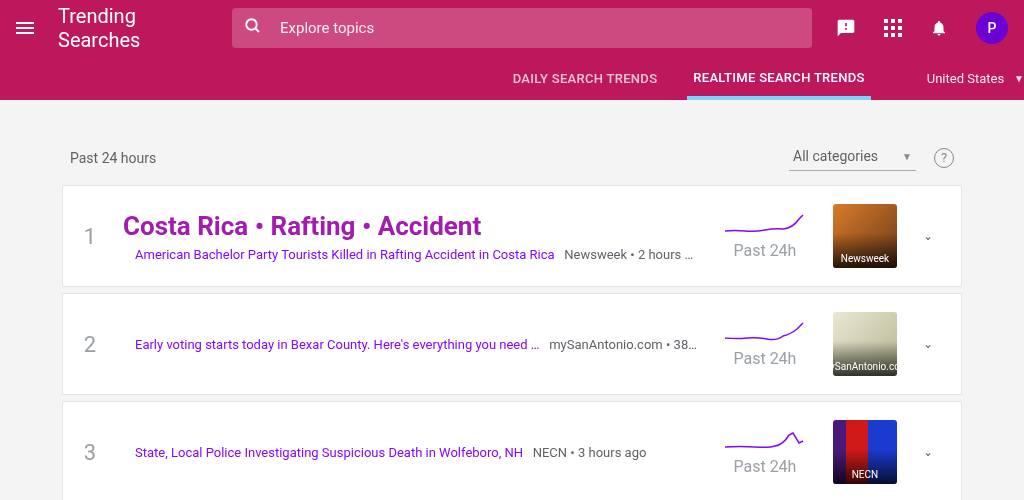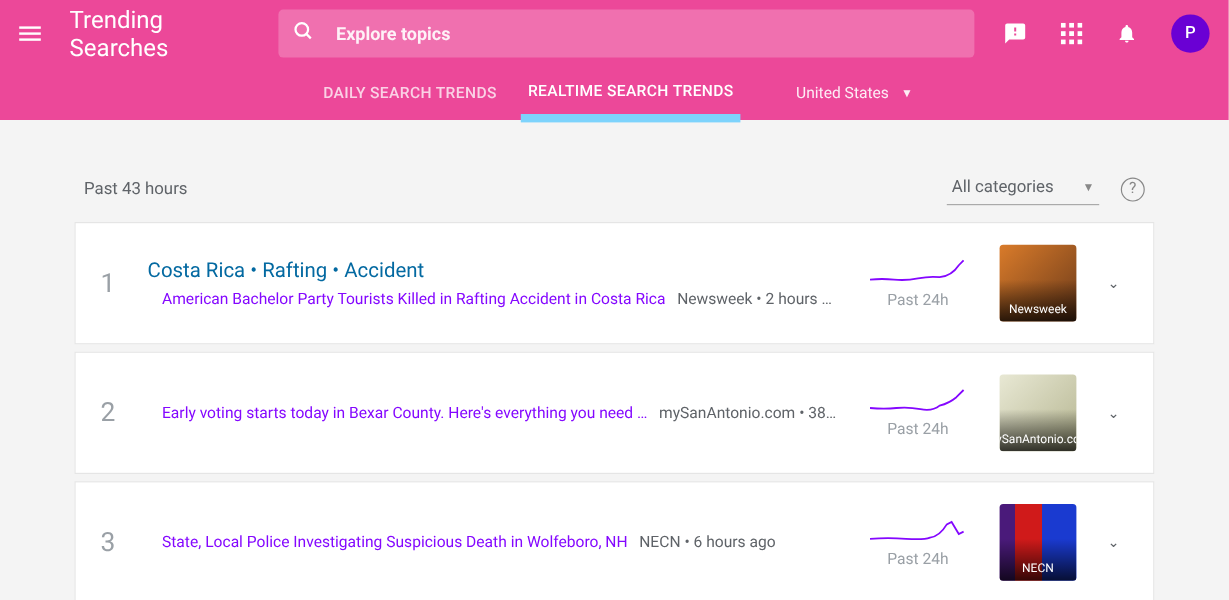--- a/index.html
+++ b/index.html
@@ -1,47 +1,47 @@
 <!DOCTYPE html>
 <html><head>
 <meta charset="utf-8">
 <style>
 * { margin: 0; padding: 0; box-sizing: border-box; font-family: Roboto, Arial, sans-serif; }
 body { background: #f4f4f4; height: 500px; overflow-y: auto; }
-.header { background: #ec4899; color: #fff; }
+.header { background: #be185d; color: #fff; }
 .topbar { display: flex; align-items: center; height: 56px; padding: 0 16px; gap: 24px; }
 .menu-icon { cursor: pointer; display: flex; flex-direction: column; gap: 3px; }
 .menu-icon span { display: block; width: 18px; height: 2px; background: #fff; }
 .title { font-size: 20px; font-weight: 400; }
 .search { flex: 0 0 580px; display: flex; align-items: center; background: rgba(255,255,255,0.22); border-radius: 4px; height: 40px; padding: 0 12px; gap: 18px; }
 .search-icon { font-size: 18px; }
-.search input { flex: 1; background: transparent; border: none; outline: none; color: #fff; font-size: 15px; font-weight: bold; }
+.search input { flex: 1; background: transparent; border: none; outline: none; color: #fff; font-size: 15px; }
 .search input::placeholder { color: rgba(255,255,255,0.9); }
 .header-icons { margin-left: auto; display: flex; align-items: center; gap: 28px; }
 .hicon { cursor: pointer; font-size: 18px; color: #fff; display: flex; align-items: center; justify-content: center; }
 .avatar { width: 32px; height: 32px; border-radius: 50%; background: #6a00d4; display: flex; align-items: center; justify-content: center; font-size: 14px; font-weight: 500; }
-.tabs { display: flex; justify-content: center; align-items: center; gap: 14px; height: 44px; font-size: 13px; }
+.tabs { display: flex; justify-content: flex-end; align-items: center; gap: 24px; height: 44px; font-size: 13px; }
 .tab { padding: 14px 6px; cursor: pointer; color: rgba(255,255,255,0.75); font-weight: 500; letter-spacing: 0.3px; }
-.tab.active { color: #fff; border-bottom: 7px solid #7dd3fc; padding-bottom: 11px; }
+.tab.active { color: #fff; border-bottom: 4px solid #7dd3fc; padding-bottom: 11px; }
 .region { display: flex; align-items: center; gap: 10px; color: rgba(255,255,255,0.9); cursor: pointer; margin-left: 32px; }
 .region .drop { font-size: 10px; }
 .container { max-width: 900px; margin: 0 auto; padding-top: 44px; }
 .listhead { display: flex; align-items: center; justify-content: space-between; padding: 0 8px 14px 8px; color: #5f6368; font-size: 14px; }
 .catsel { display: flex; align-items: center; gap: 24px; border-bottom: 1px solid #aaa; padding: 4px 4px 6px 4px; cursor: pointer; color: #5f6368; }
 .catsel .drop { font-size: 10px; color: #888; }
 .help { margin-left: 18px; width: 20px; height: 20px; border: 1.5px solid #888; border-radius: 50%; display: flex; align-items: center; justify-content: center; font-size: 13px; color: #888; cursor: pointer; }
 .card { background: #fff; border: 1px solid #e5e5e5; margin-bottom: 6px; padding: 18px 20px 18px 12px; display: flex; align-items: center; gap: 18px; }
 .rank { width: 30px; text-align: center; font-size: 22px; color: #9aa0a6; }
 .content { flex: 1; min-width: 0; }
-.topic { font-size: 17px; color: #0369a1; margin-bottom: 6px; }
+.topic { font-size: 26px; color: #a21caf; margin-bottom: 6px; font-weight: bold; }
 .story { font-size: 13px; color: #5f6368; white-space: nowrap; overflow: hidden; text-overflow: ellipsis; margin-left: 12px; }
 .story .link { color: #8407ff; }
 .spark { width: 100px; text-align: center; }
 .spark svg { display: block; margin: 0 auto; }
-.sparklbl { font-size: 13px; color: #9aa0a6; margin-top: 4px; }
+.sparklbl { font-size: 16px; color: #9aa0a6; margin-top: 4px; }
 .thumb { width: 64px; height: 64px; border-radius: 3px; position: relative; display: flex; align-items: flex-end; justify-content: center; color: #fff; font-size: 10px; padding-bottom: 4px; text-align: center; overflow: hidden; }
 .thumb::before { content: ""; position: absolute; bottom: 0; left: 0; right: 0; height: 55%; background: linear-gradient(transparent, rgba(0,0,0,0.75)); }
 .thumb span { position: relative; z-index: 1; line-height: 1.1; }
 .thumb.t1 { background: linear-gradient(135deg,#d97b2a,#6b3a1a); }
 .thumb.t2 { background: linear-gradient(135deg,#e8e8d4,#b5b590); }
 .thumb.t3 { background: linear-gradient(90deg,#4a1a7a 0%,#4a1a7a 20%,#d01a1a 20%,#d01a1a 55%,#1a3ad0 55%); }
 .expand { color: #5f6368; cursor: pointer; font-size: 12px; padding: 8px; }
 ::-webkit-scrollbar { width: 14px; }
 ::-webkit-scrollbar-thumb { background: #c1c1c1; }
 ::-webkit-scrollbar-track { background: #f4f4f4; }
@@ -98,21 +98,21 @@
     <div class="tab active">REALTIME SEARCH TRENDS</div>
     <div class="region">
       <span>United States</span>
       <span class="drop">▼</span>
     </div>
   </div>
 </div>
 
 <div class="container">
   <div class="listhead">
-    <div>Past 43 hours</div>
+    <div>Past 24 hours</div>
     <div style="display:flex;align-items:center;">
       <div class="catsel">
         <span>All categories</span>
         <span class="drop">▼</span>
       </div>
       <div class="help">?</div>
     </div>
   </div>
 
   <div class="card">
@@ -154,21 +154,21 @@
         <span>mySanAntonio.com</span>
       </div>
     <div class="expand">⌄</div>
   </div>
 
   <div class="card">
     <div class="rank">3</div>
     <div class="content">
       <div class="story">
         <span class="link">State, Local Police Investigating Suspicious Death in Wolfeboro, NH</span>
-        &nbsp;&nbsp;<span>NECN</span> • <span>6 hours ago</span>
+        &nbsp;&nbsp;<span>NECN</span> • <span>3 hours ago</span>
       </div>
     </div>
     <div class="spark">
       <svg width="80" height="24" viewBox="0 0 80 24">
           <path d="M0 18 Q15 17 30 18 T50 17 Q58 16 64 6 L68 4 L74 14 L78 12" stroke="#8407ff" stroke-width="1.5" fill="none"></path>
         </svg>
       <div class="sparklbl">Past 24h</div>
     </div>
     <div class="thumb t3">
         <span>NECN</span>

